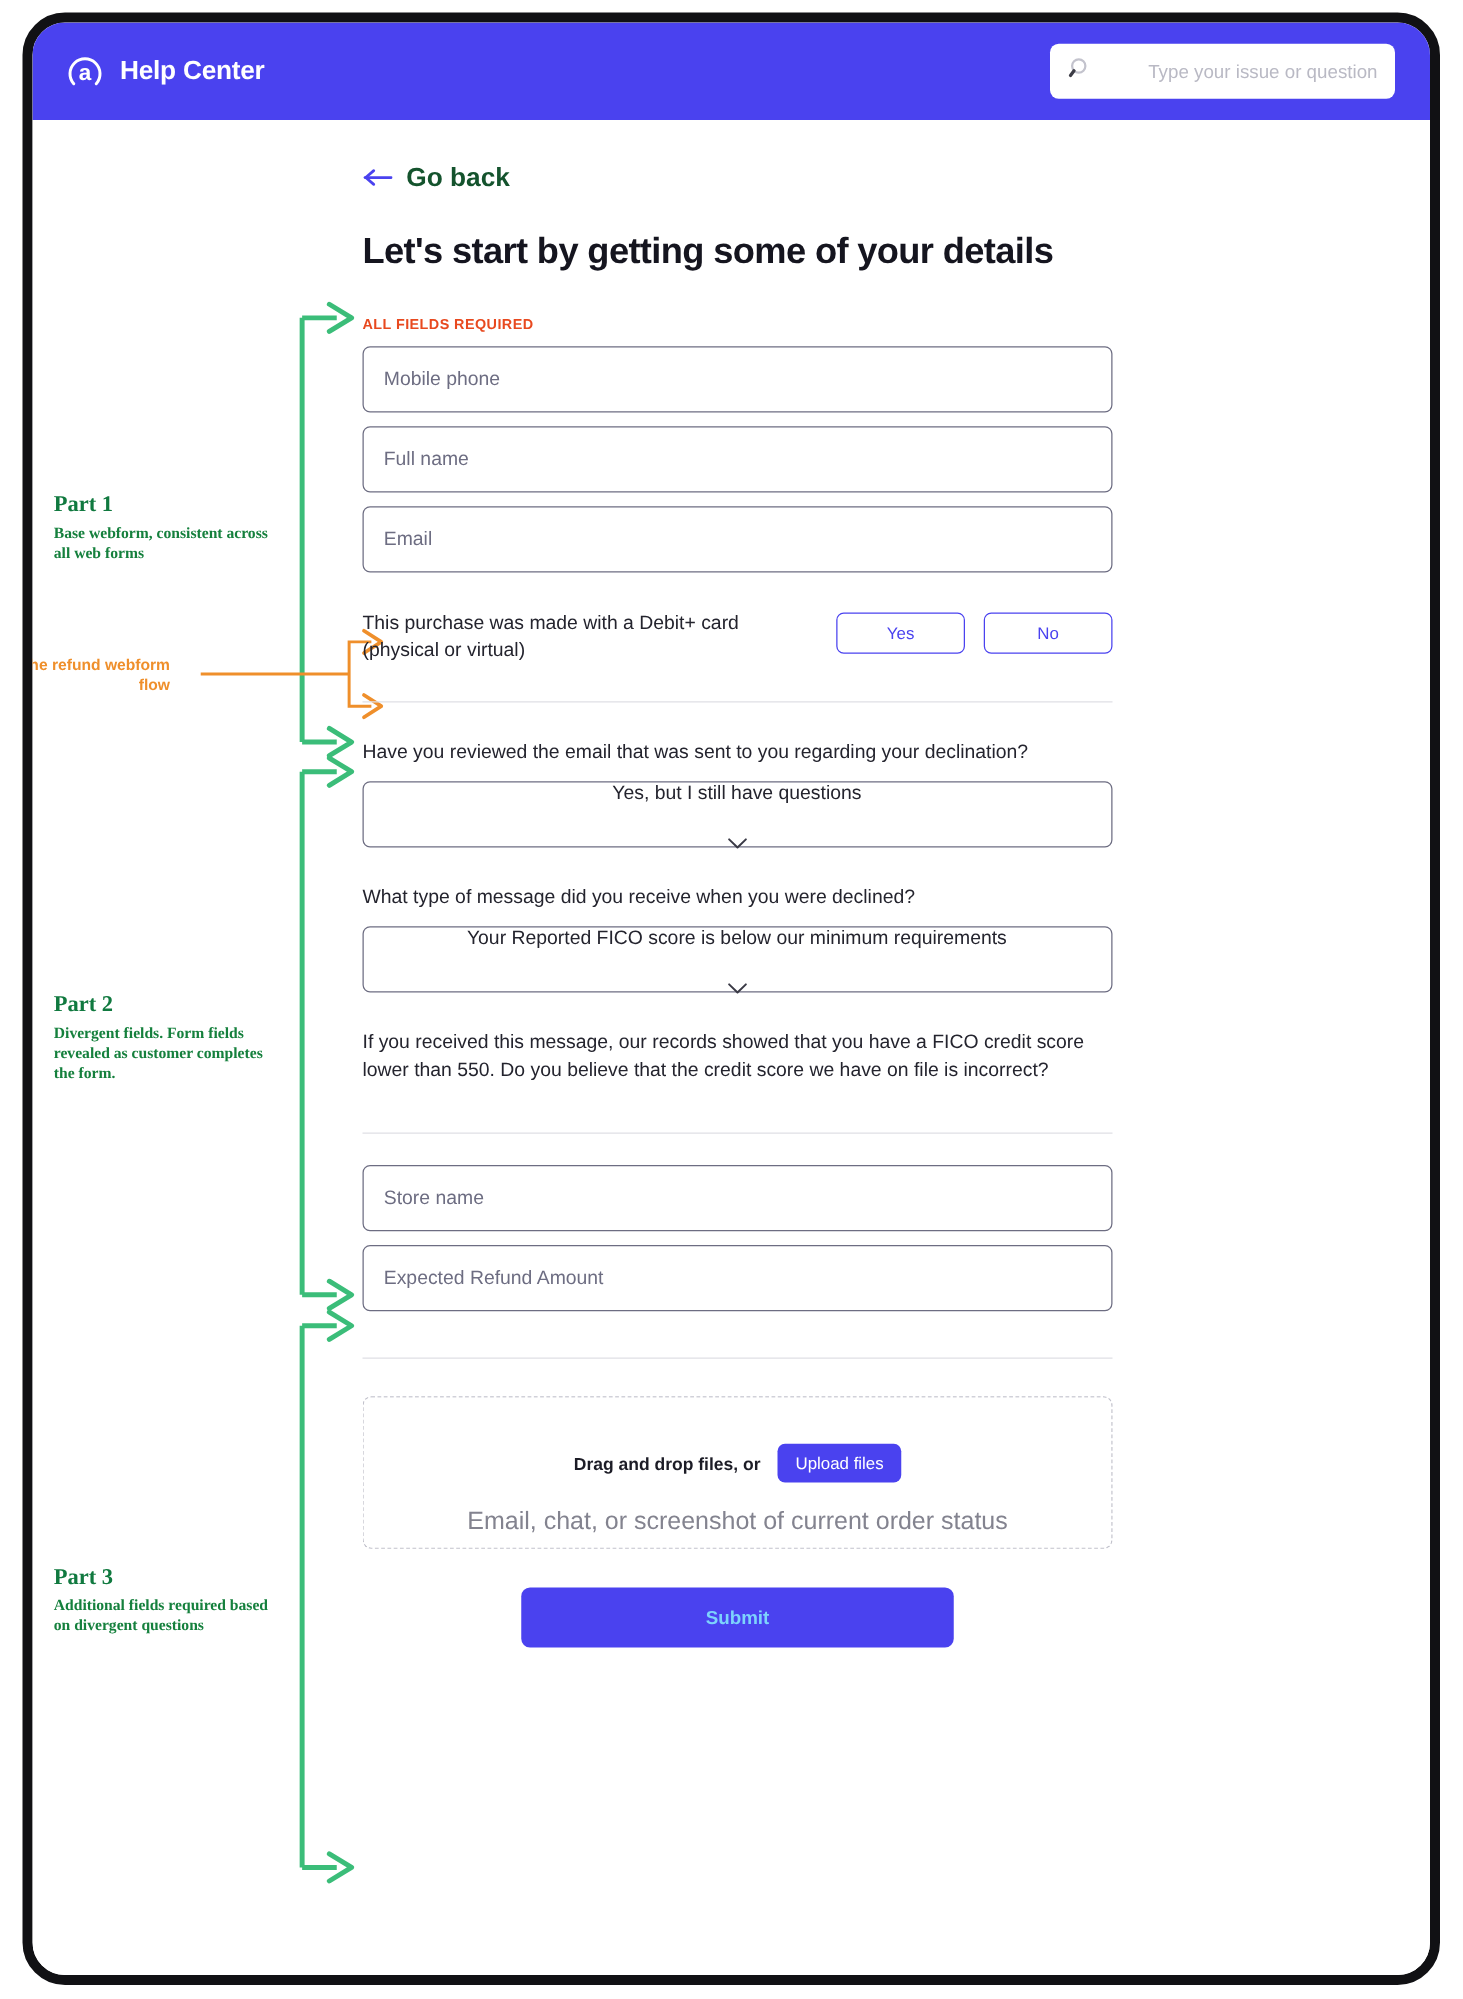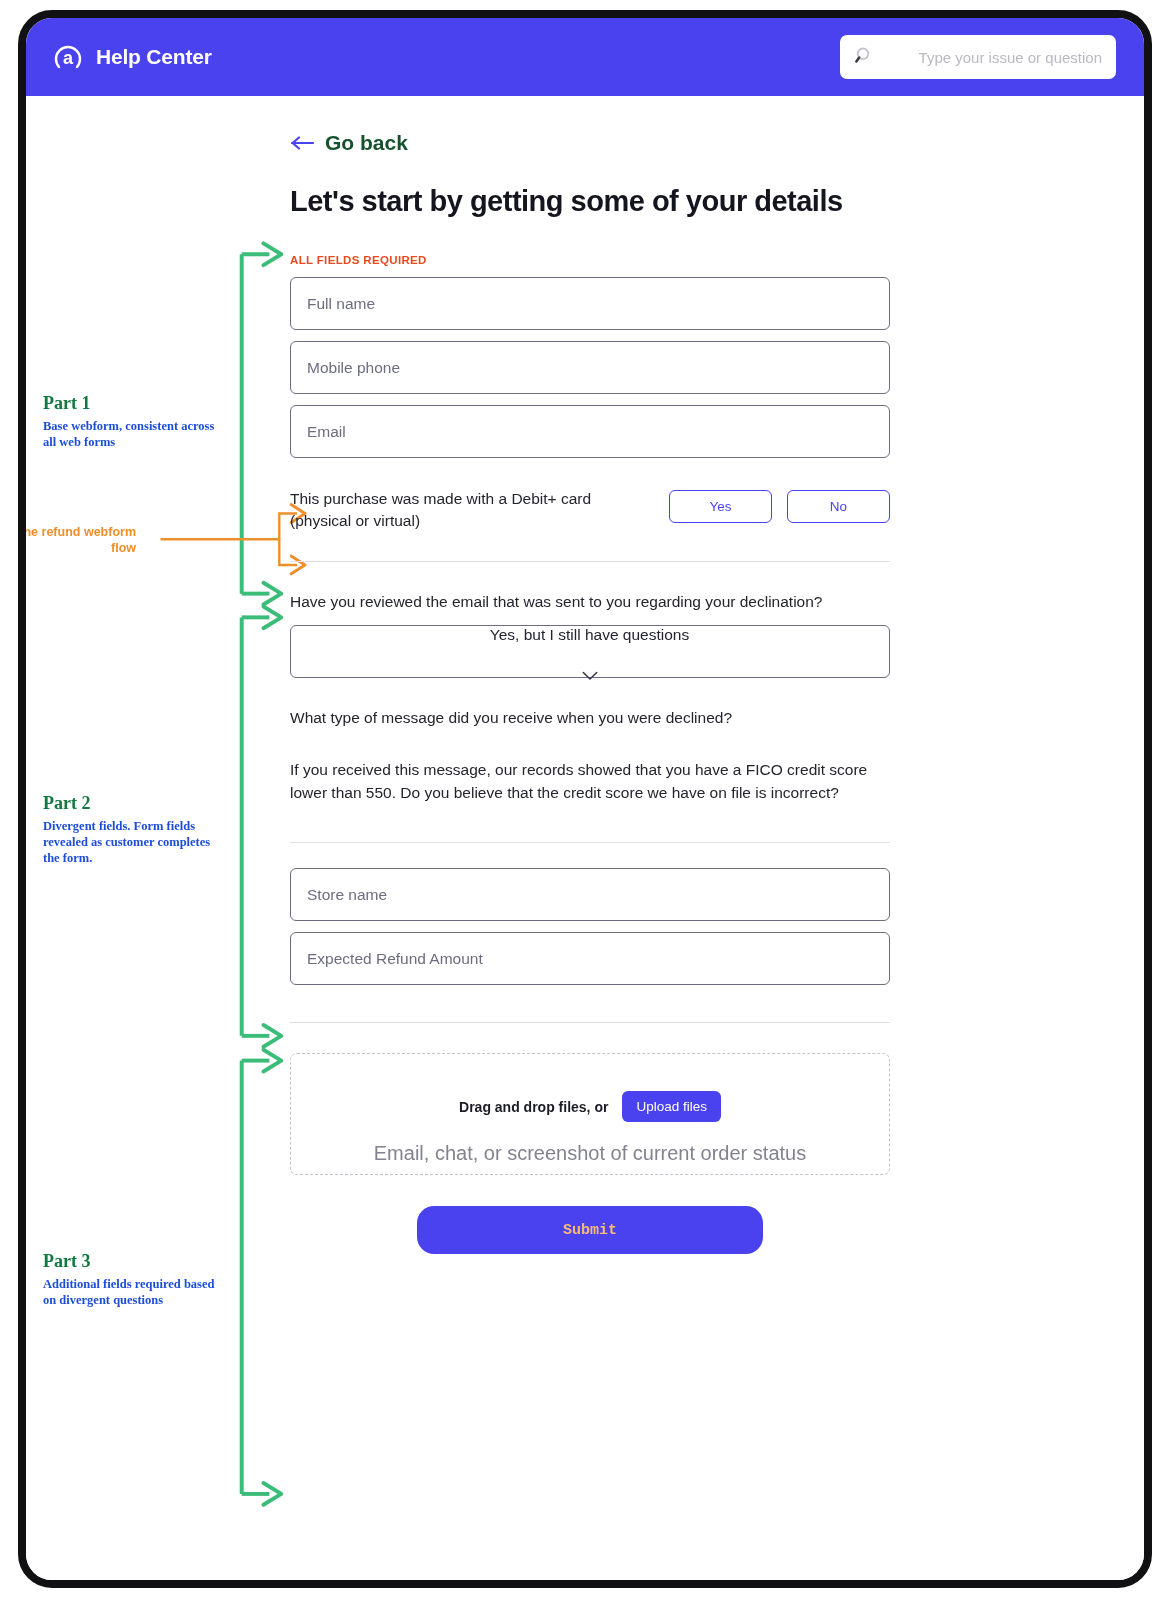--- a/index.html
+++ b/index.html
@@ -83,21 +83,21 @@
     width: 180px;
     font-family: Liberation Serif, serif;
   }
   .ann-title {
     color: #10793f;
     font-size: 18px;
     font-weight: 700;
     margin-bottom: 4px;
   }
   .ann-desc {
-    color: #1d4ed8;
+    color: #15803d;
     font-size: 12.5px;
     font-weight: 700;
     line-height: 1.28;
   }
   .ann-orange { position: absolute; right: 155px; text-align: right; width: 190px; }
   .ann-orange .ann-desc { color: #ef8f2b; font-size: 12.5px; }
 
   
   .form {
     position: absolute;
@@ -223,27 +223,26 @@
     padding: 8px 14px;
     border-radius: 6px;
     cursor: pointer;
   }
   .drop-hint { font-size: 20px; color: #83838f; }
 
   .submit {
     margin: 31px auto 0;
     width: 346px; height: 48px;
     background: #4a42ef;
-    color: #fdba74;
-    border-radius: 17px;
+    color: #7dd3fc;
+    border-radius: 7px;
     font-size: 15px;
     font-weight: 700;
     display: flex; align-items: center; justify-content: center;
     cursor: pointer;
-    font-family: Liberation Mono, monospace;
   }
 
   .overlay { position: absolute; left: 0; top: 0; width: 100%; height: 100%; pointer-events: none; }
 </style>
 </head>
 <body>
 
 <div id="root">
   <div class="device-frame">
 
@@ -338,22 +337,22 @@
               <path d="M9 1.5 L2.6 7 L9 12.5" fill="none" stroke="#4a42ef" stroke-width="2.2" stroke-linecap="round" stroke-linejoin="round"></path>
             </svg>
           </span>
           <span>Go back</span>
         </div>
 
         <div class="h1">Let's start by getting some of your details</div>
 
         <div class="required-note">ALL FIELDS REQUIRED</div>
 
+        <div class="field">Mobile phone</div>
         <div class="field">Full name</div>
-        <div class="field">Mobile phone</div>
         <div class="field">Email</div>
 
         <div class="qrow">
           <div class="qtext">This purchase was made with a Debit+ card (physical or virtual)</div>
           <div class="yn">
             <div class="yn-btn">Yes</div>
             <div class="yn-btn">No</div>
           </div>
         </div>
 
@@ -363,20 +362,28 @@
         <div class="select">
           <span>Yes, but I still have questions</span>
           <span class="chev">
             <svg width="16" height="10" viewBox="0 0 16 10">
                 <path d="M1.3 1.5 L8 8 L14.7 1.5" fill="none" stroke="#3a3a46" stroke-width="1.6" stroke-linecap="round" stroke-linejoin="round"></path>
               </svg>
           </span>
         </div>
 
         <div class="qlabel">What type of message did you receive when you were declined?</div>
+        <div class="select">
+          <span>Your Reported FICO score is below our minimum requirements</span>
+          <span class="chev">
+            <svg width="16" height="10" viewBox="0 0 16 10">
+                <path d="M1.3 1.5 L8 8 L14.7 1.5" fill="none" stroke="#3a3a46" stroke-width="1.6" stroke-linecap="round" stroke-linejoin="round"></path>
+              </svg>
+          </span>
+        </div>
 
         <div class="qlabel">If you received this message, our records showed that you have a FICO credit score lower than 550. Do you believe that the credit score we have on file is incorrect?</div>
 
         <div class="divider" style="margin-top:37px;"></div>
 
         <div class="field" style="margin-top:25px;">Store name</div>
         <div class="field">Expected Refund Amount</div>
 
         <div class="divider" style="margin-top:37px;"></div>
 

